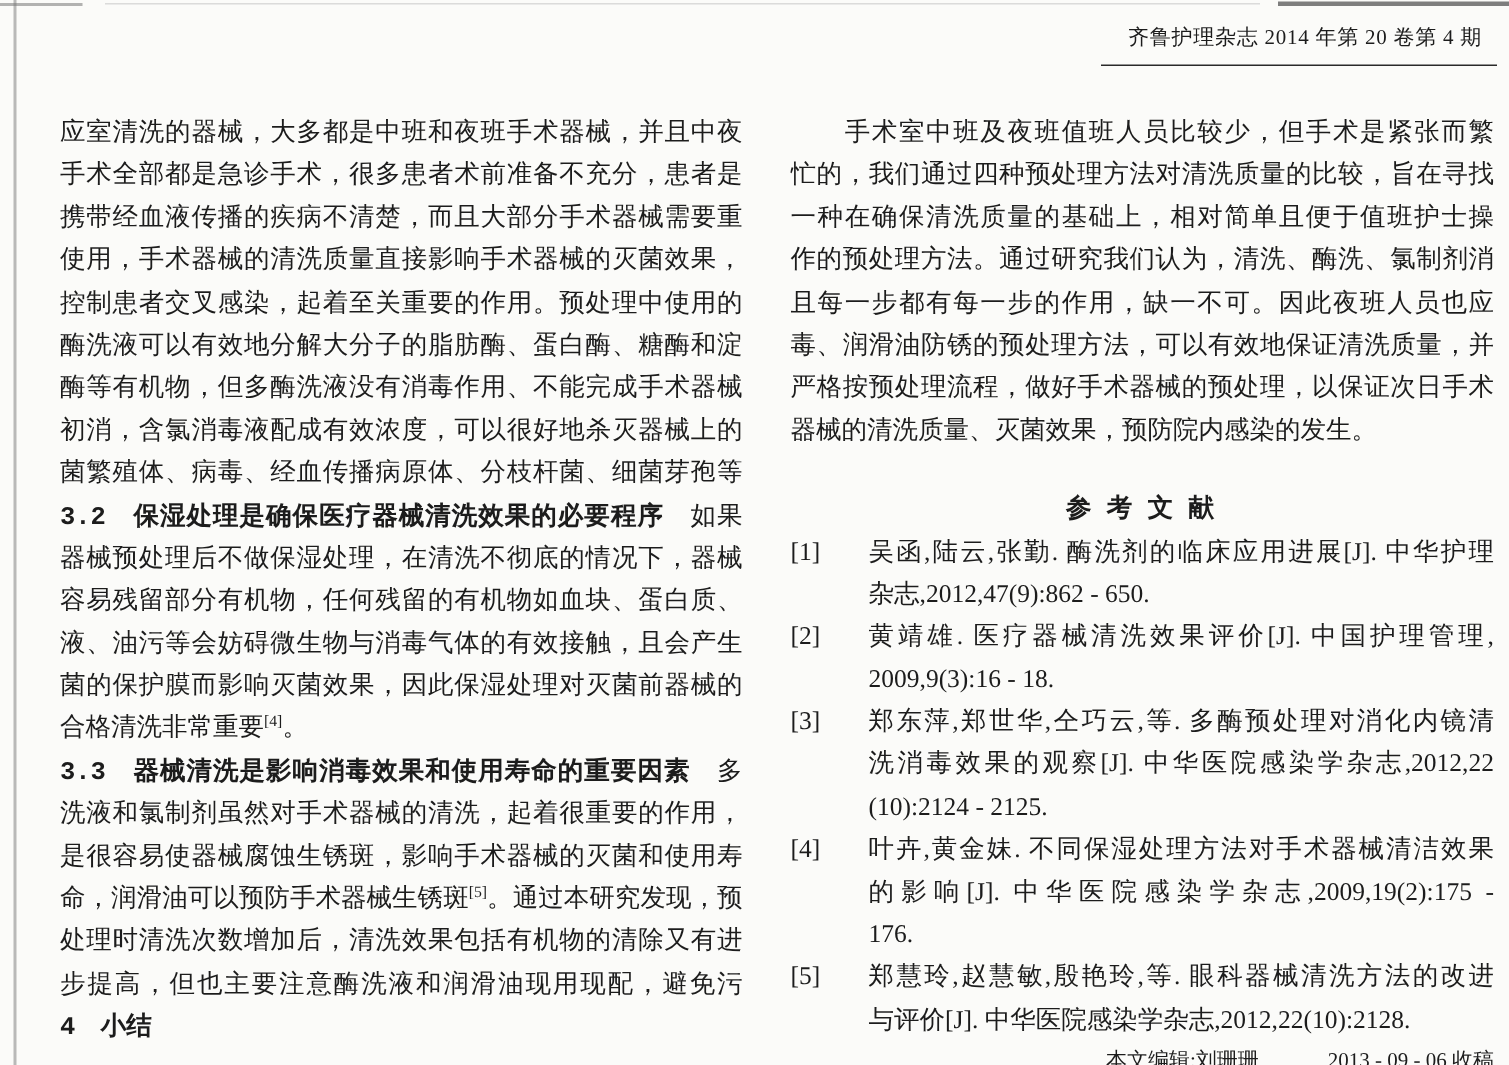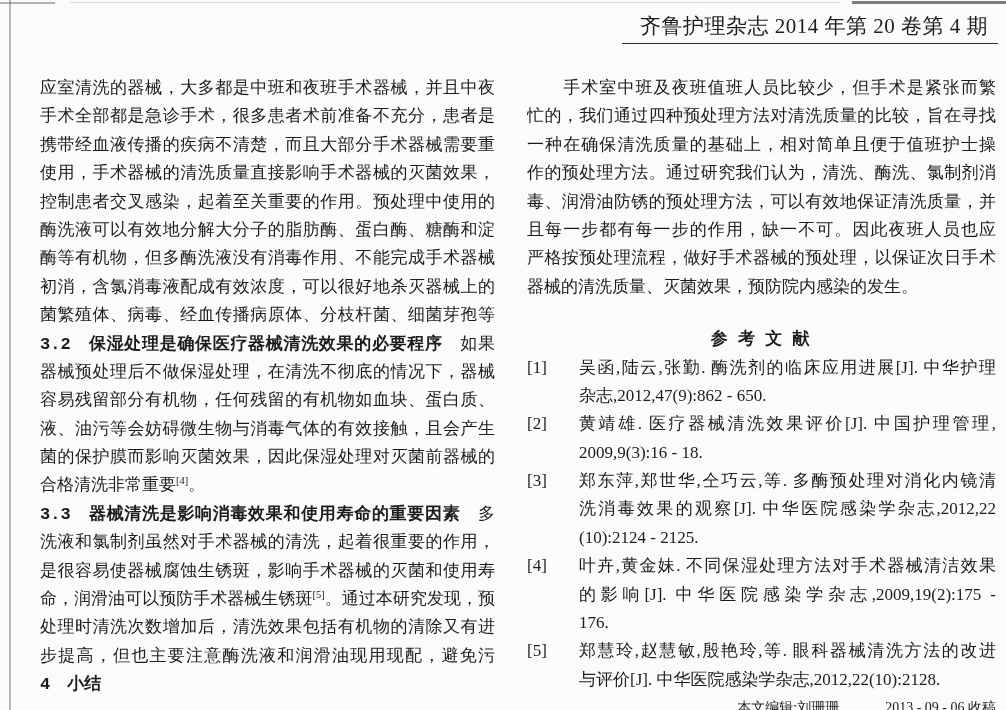--- a/index.html
+++ b/index.html
@@ -13,21 +13,21 @@
   }
   
   .artifact{position:absolute;background:#777;}
   .art-top-left{left:0;top:2px;width:55px;height:2px;opacity:.55;}
   .art-top-mid{left:70px;top:2px;width:770px;height:1px;background:#c7c7c4;opacity:.6;}
   .art-top-right{left:852px;top:1px;width:154px;height:2.5px;background:#5f5f5f;opacity:.8;}
   .art-left-edge{left:9px;top:0;width:2px;height:710px;background:#ececе8;opacity:.5;}
 
   .header{
     position:absolute;top:13px;right:8px;
-    font-size:21px;line-height:26px;
+    font-size:14px;line-height:26px;
     letter-spacing:.5px;
     border-bottom:1.6px solid #2a2a2a;
     padding:0 10px 4px 18px;
     white-space:nowrap;
     text-align:center;
   }
 
   .col{position:absolute;top:74px;}
   #left-col{left:40px;width:455px;}
   #right-col{left:527px;width:469px;}
@@ -93,22 +93,22 @@
       <div class="tline"><span>步提高，但也主要注意酶洗液和润滑油现用现配，避免污染。</span></div>
       <div class="tline nolast"><span class="b">4　小结</span></div>
     </div>
 
   <div class="col" id="right-col">
     <div id="right-body">
         <div class="tline"><span>　　手术室中班及夜班值班人员比较少，但手术是紧张而繁</span></div>
         <div class="tline"><span>忙的，我们通过四种预处理方法对清洗质量的比较，旨在寻找</span></div>
         <div class="tline"><span>一种在确保清洗质量的基础上，相对简单且便于值班护士操</span></div>
         <div class="tline"><span>作的预处理方法。通过研究我们认为，清洗、酶洗、氯制剂消</span></div>
+        <div class="tline"><span>且每一步都有每一步的作用，缺一不可。因此夜班人员也应</span></div>
         <div class="tline"><span>毒、润滑油防锈的预处理方法，可以有效地保证清洗质量，并</span></div>
-        <div class="tline"><span>且每一步都有每一步的作用，缺一不可。因此夜班人员也应</span></div>
         <div class="tline"><span>严格按预处理流程，做好手术器械的预处理，以保证次日手术</span></div>
         <div class="tline nolast"><span>器械的清洗质量、灭菌效果，预防院内感染的发生。</span></div>
       </div>
     <div class="tline refhead">参 考 文 献</div>
     <div id="refs">
         <div class="ref">
           <div class="refno">[1]</div>
           <div class="refbody">
             <div class="tline"><span>吴函,陆云,张勤. 酶洗剂的临床应用进展[J]. 中华护理</span></div>
             <div class="tline nolast"><span>杂志,2012,47(9):862 - 650.</span></div>

